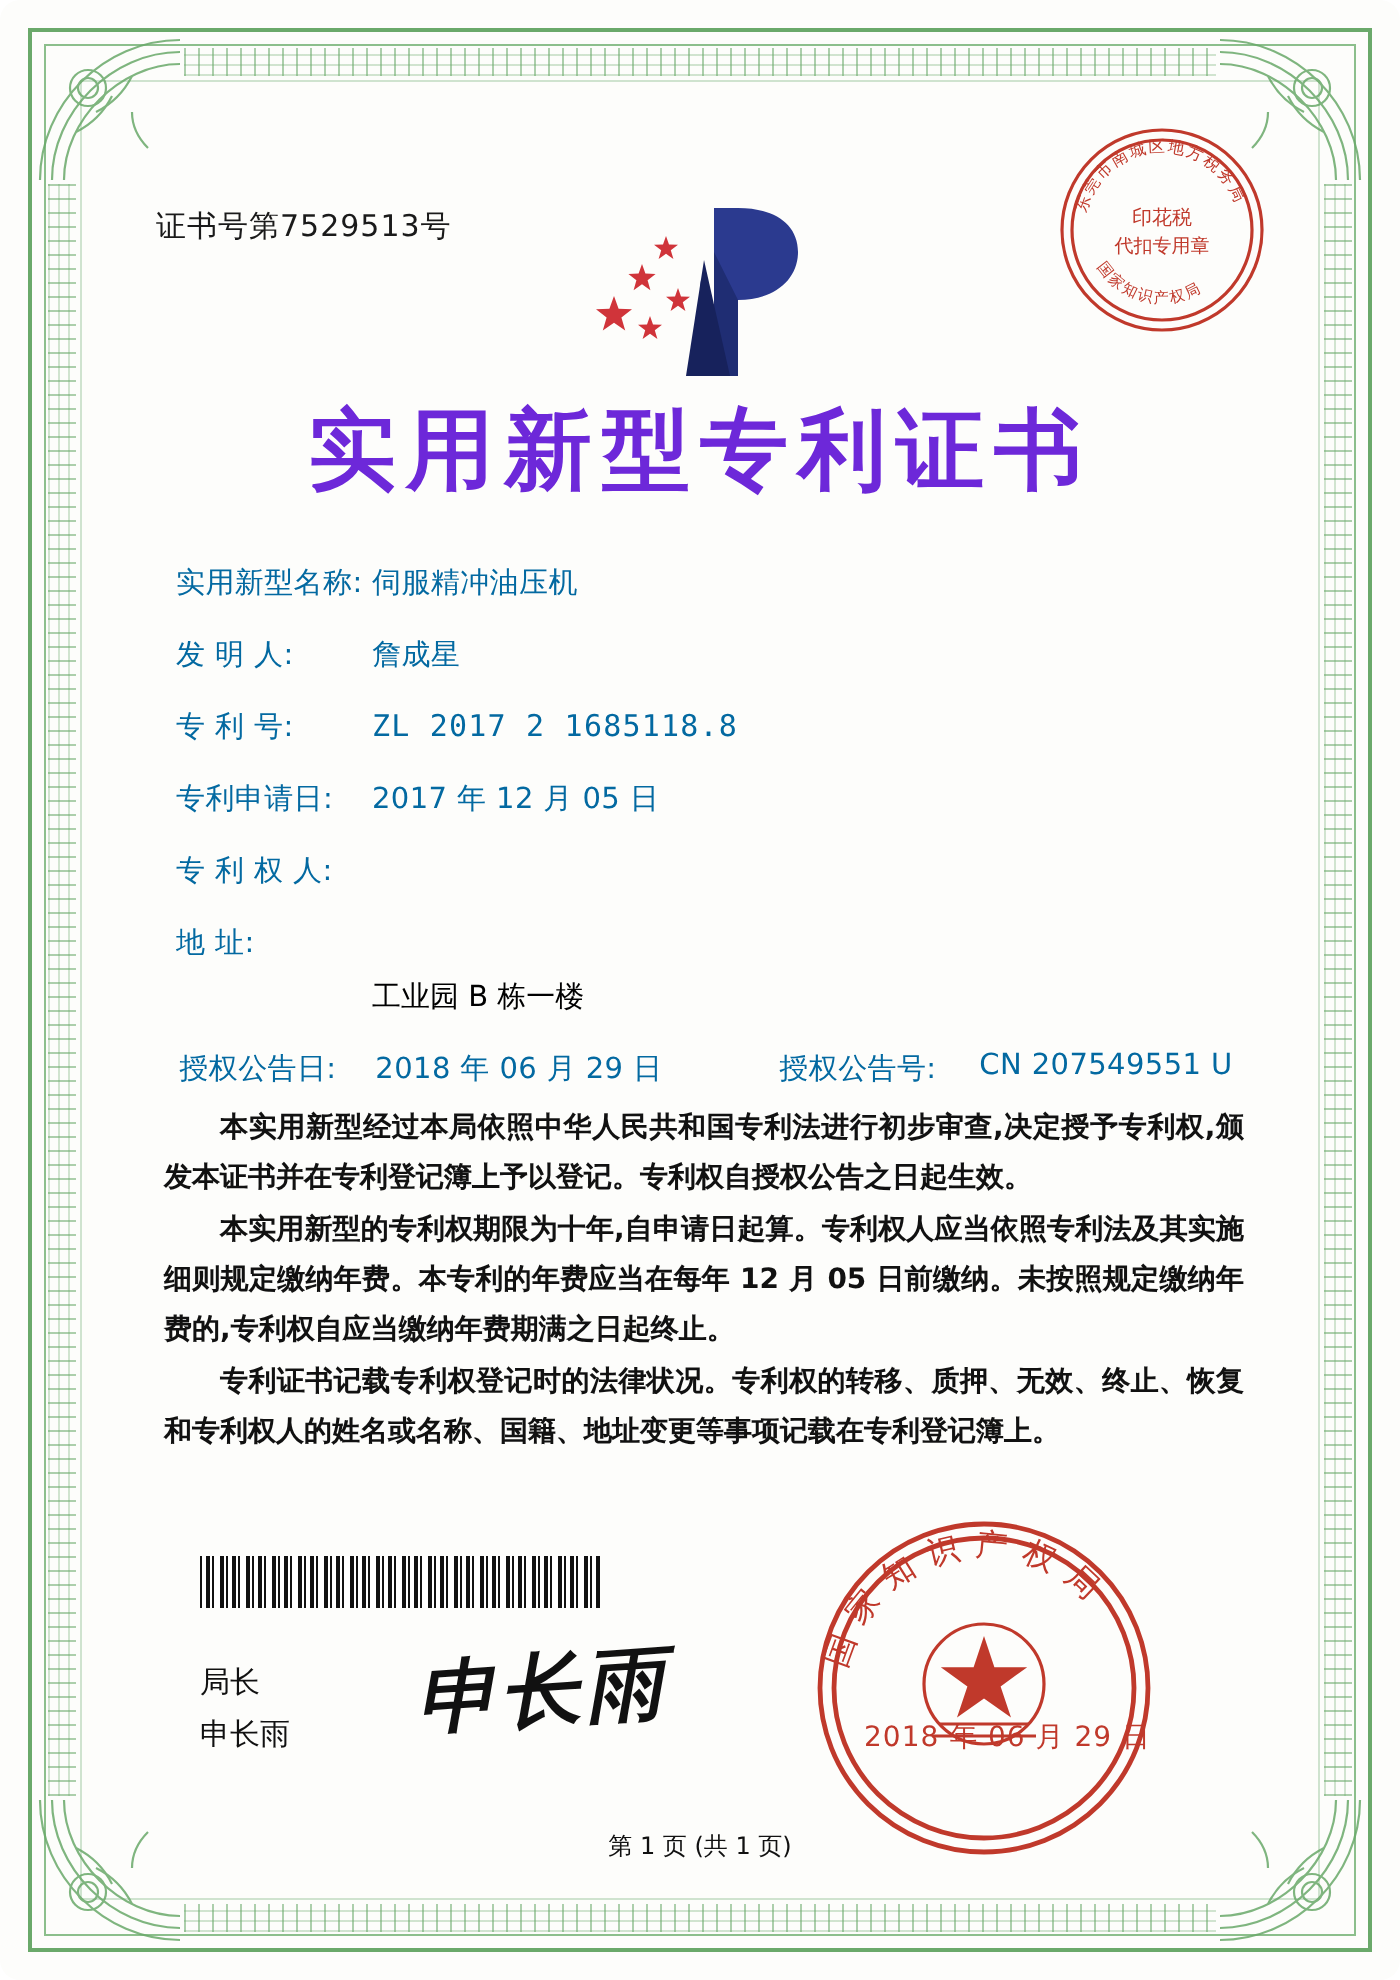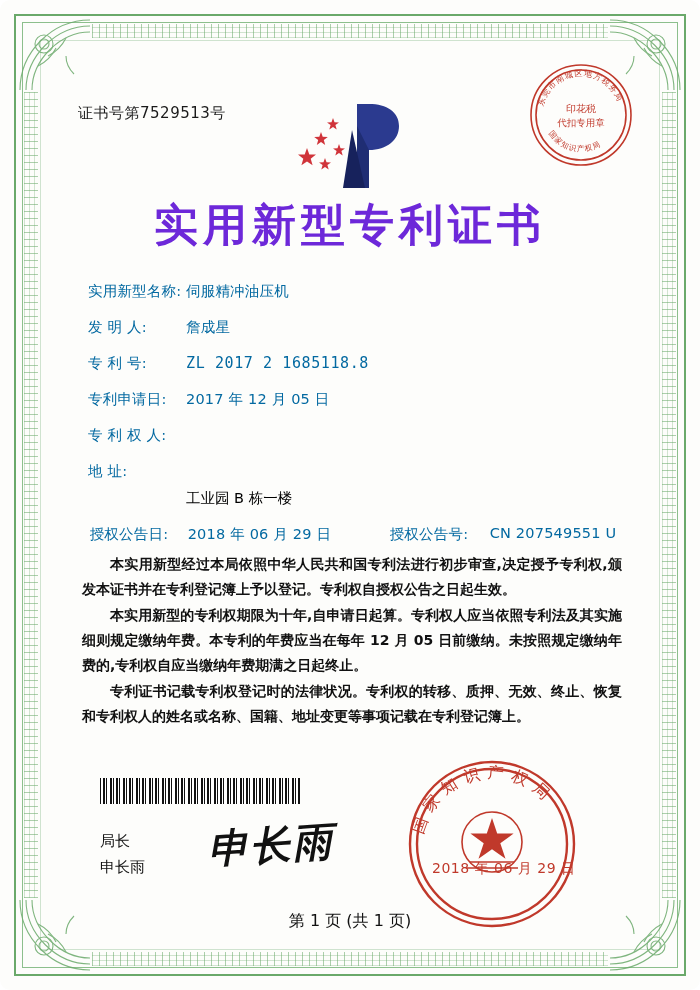--- a/index.html
+++ b/index.html
@@ -201,21 +201,21 @@
     font-size: 14px;
     color: #c0392b;
     letter-spacing: .5px;
   }
 
   
   .footer {
     position: absolute;
     left: 0; right: 0; bottom: 58px;
     text-align: center;
-    font-size: 16px;
+    font-size: 12px;
     color: #111;
   }
 </style>
 </head>
 <body>
 
 <div id="page">
 
   <div class="border-outer"></div>
   <div class="border-mid"></div>

